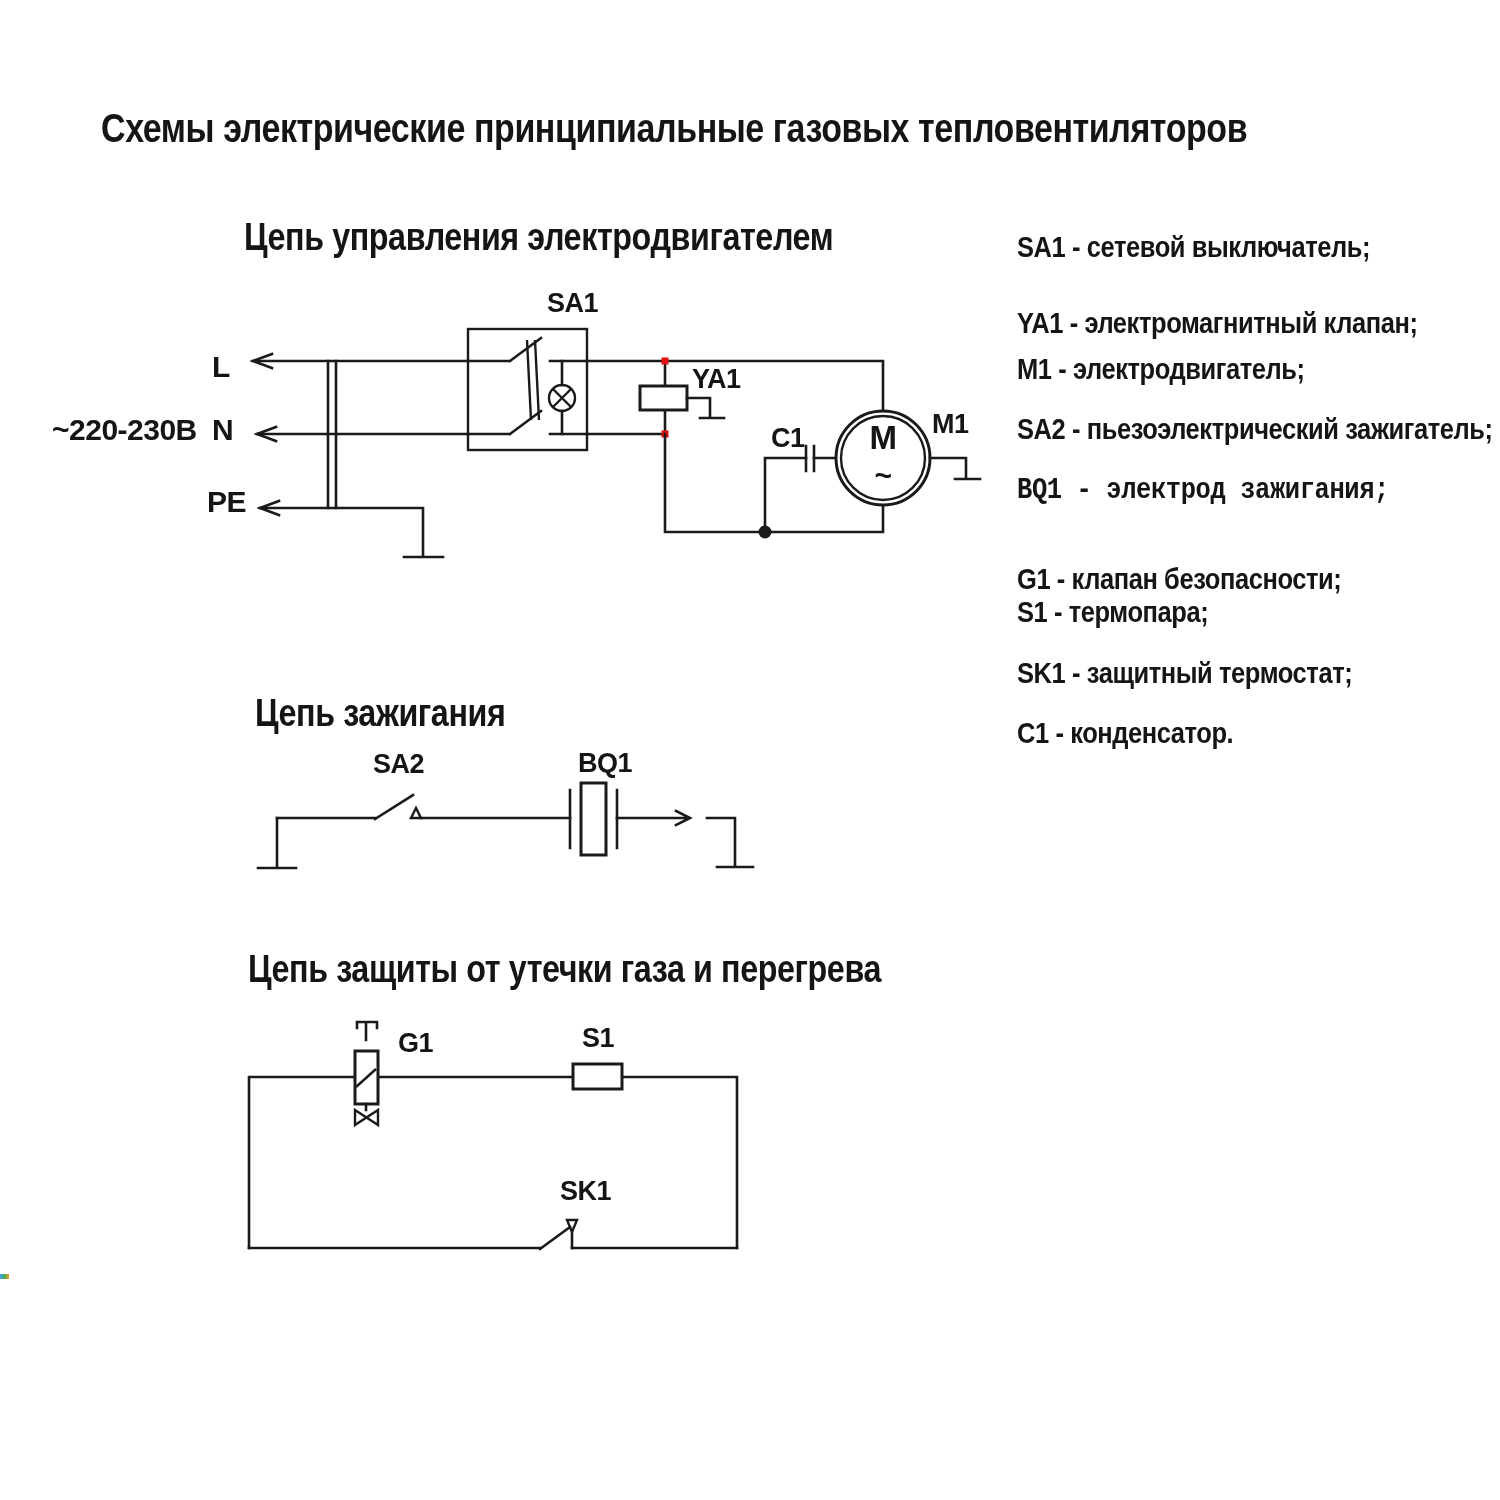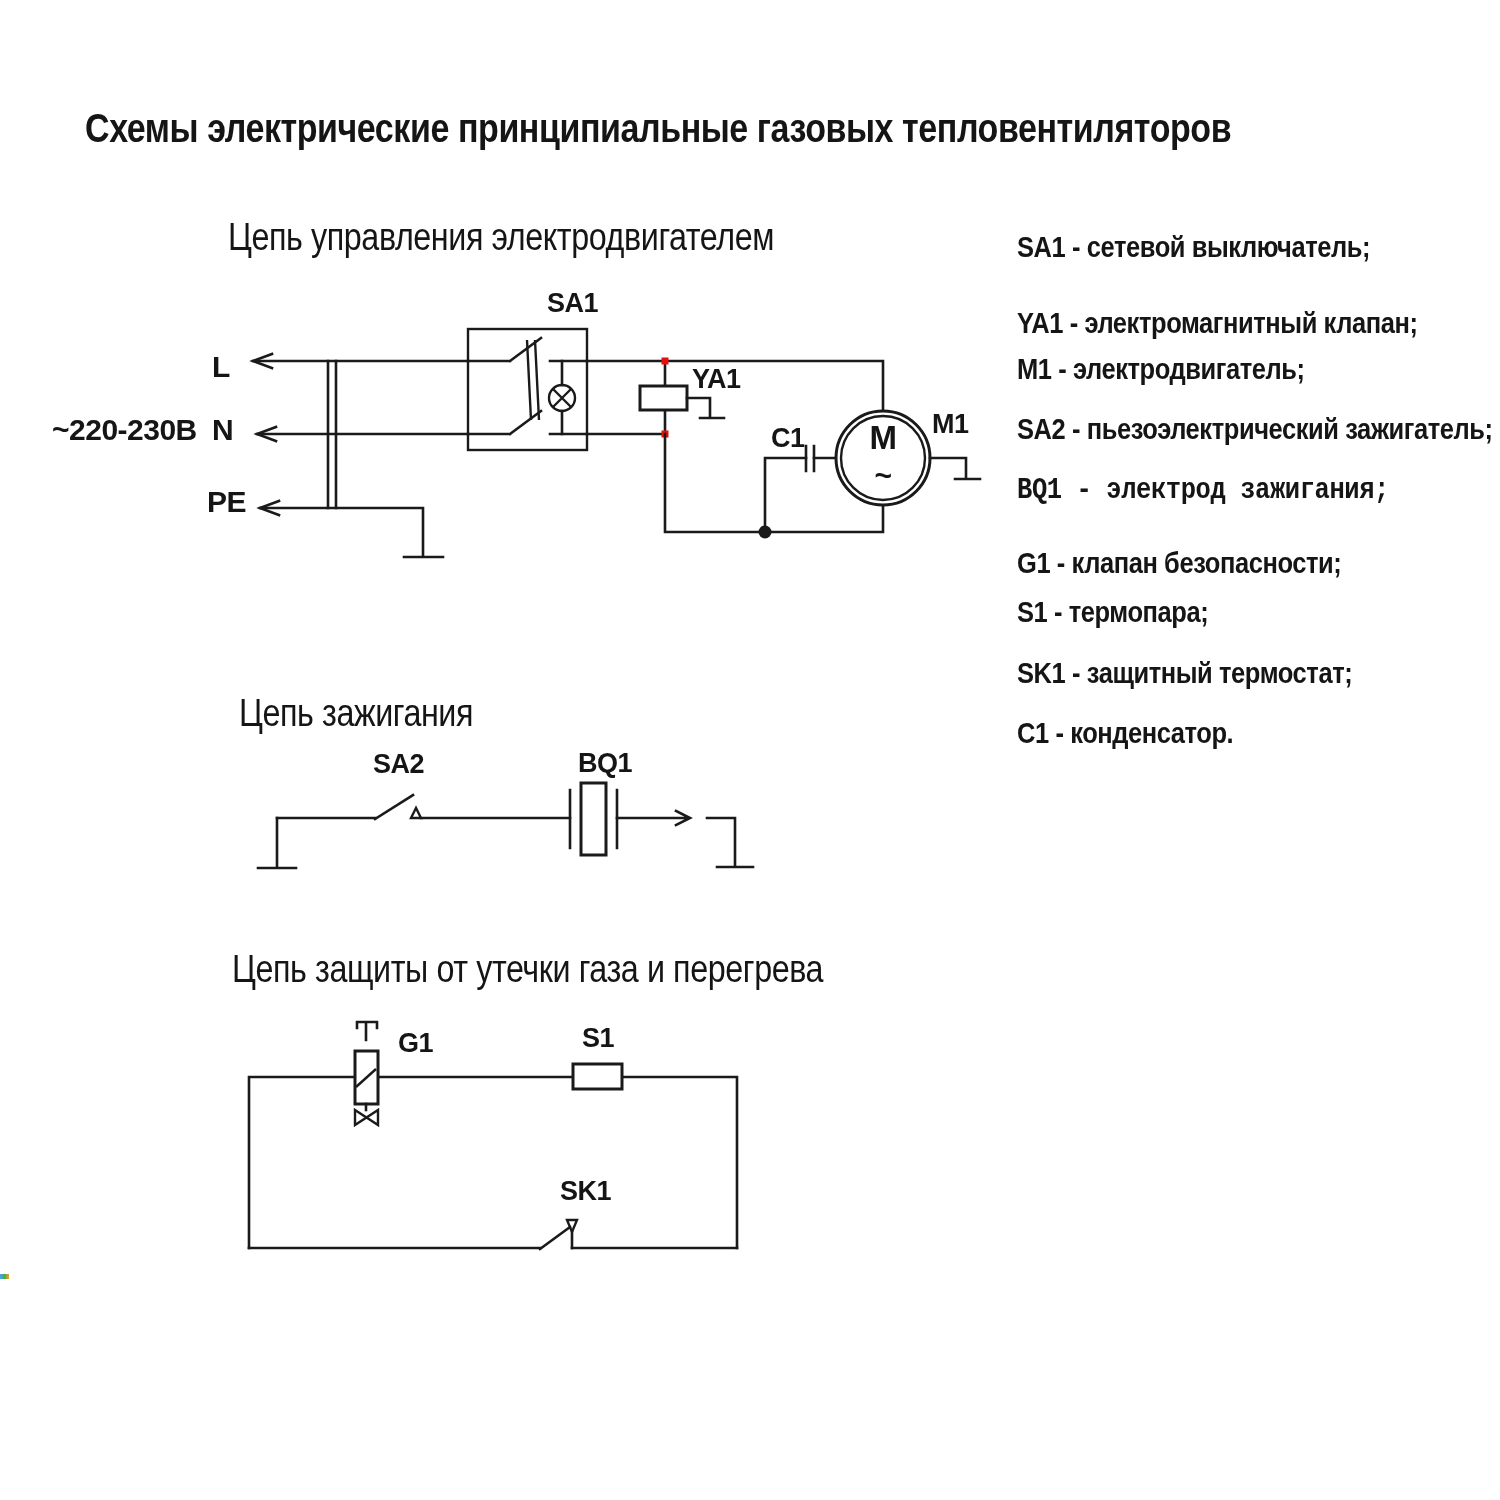--- a/index.html
+++ b/index.html
@@ -1,23 +1,23 @@
 <!DOCTYPE html>
 <html><head>
 <meta charset="utf-8">
 <style>
   html,body{margin:0;padding:0;}
   body{
     width:1500px;height:1500px;position:relative;background:#ffffff;
     font-family:"Liberation Sans",sans-serif;color:#111;overflow:hidden;
   }
-  .abs{position:absolute;}
+  .abs{position:absolute;margin-left:16px;}
   .cond{display:inline-block;transform:scaleX(0.85);transform-origin:0 50%;white-space:nowrap;letter-spacing:-0.5px;}
   .title{font-size:40px;font-weight:600;color:#151515;}
-  .heading{font-size:38px;font-weight:400;color:#151515;}
+  .heading{font-size:38px;font-weight:700;color:#151515;}
   .legend-item{position:absolute;left:1017px;font-size:30px;font-weight:600;color:#151515;height:34px;}
   svg{position:absolute;overflow:visible;}
   svg text{font-family:"Liberation Sans",sans-serif;fill:#151515;font-weight:600;letter-spacing:-0.5px;}
   .lbl{font-size:27px;}
   .big{font-size:30px;}
   .wire{stroke:#1a1a1a;stroke-width:2.6;fill:none;stroke-linecap:square;}
   .comp{stroke:#1a1a1a;stroke-width:3;fill:#ffffff;}
   .thin{stroke:#1a1a1a;stroke-width:2.4;fill:none;}
   .footer-bar{position:absolute;left:0;top:1392px;width:1500px;height:108px;background:#ffffff;}
   .artifact{position:absolute;left:0;top:1274px;width:9px;height:5px;
@@ -83,21 +83,21 @@
   <text x="883" y="189" font-size="33" text-anchor="middle">M</text>
   <text x="883" y="226" font-size="30" text-anchor="middle">~</text>
 </svg>
 
 <div>
   <div class="legend-item" style="top:230px;"><span class="cond">SA1 - сетевой выключатель;</span></div>
   <div class="legend-item" style="top:306px;"><span class="cond">YA1 - электромагнитный клапан;</span></div>
   <div class="legend-item" style="top:352px;"><span class="cond">M1 - электродвигатель;</span></div>
   <div class="legend-item" style="top:412px;"><span class="cond">SA2 - пьезоэлектрический зажигатель;</span></div>
   <div class="legend-item" style="top:473px;font-family:Liberation Mono, monospace;"><span class="cond">BQ1 - электрод зажигания;</span></div>
-  <div class="legend-item" style="top:546px;"><span class="cond">G1 - клапан безопасности;</span></div>
+  <div class="legend-item" style="top:562px;"><span class="cond">G1 - клапан безопасности;</span></div>
   <div class="legend-item" style="top:595px;text-align:center;"><span class="cond">S1 - термопара;</span></div>
   <div class="legend-item" style="top:656px;"><span class="cond">SK1 - защитный термостат;</span></div>
   <div class="legend-item" style="top:716px;"><span class="cond">C1 - конденсатор.</span></div>
 </div>
 
 <div class="abs heading" style="left:239px;top:692px;">
   <span class="cond">Цепь зажигания</span>
 </div>
 
 <svg style="left:0;top:640px;" width="1000" height="280" viewBox="0 0 1000 280">

